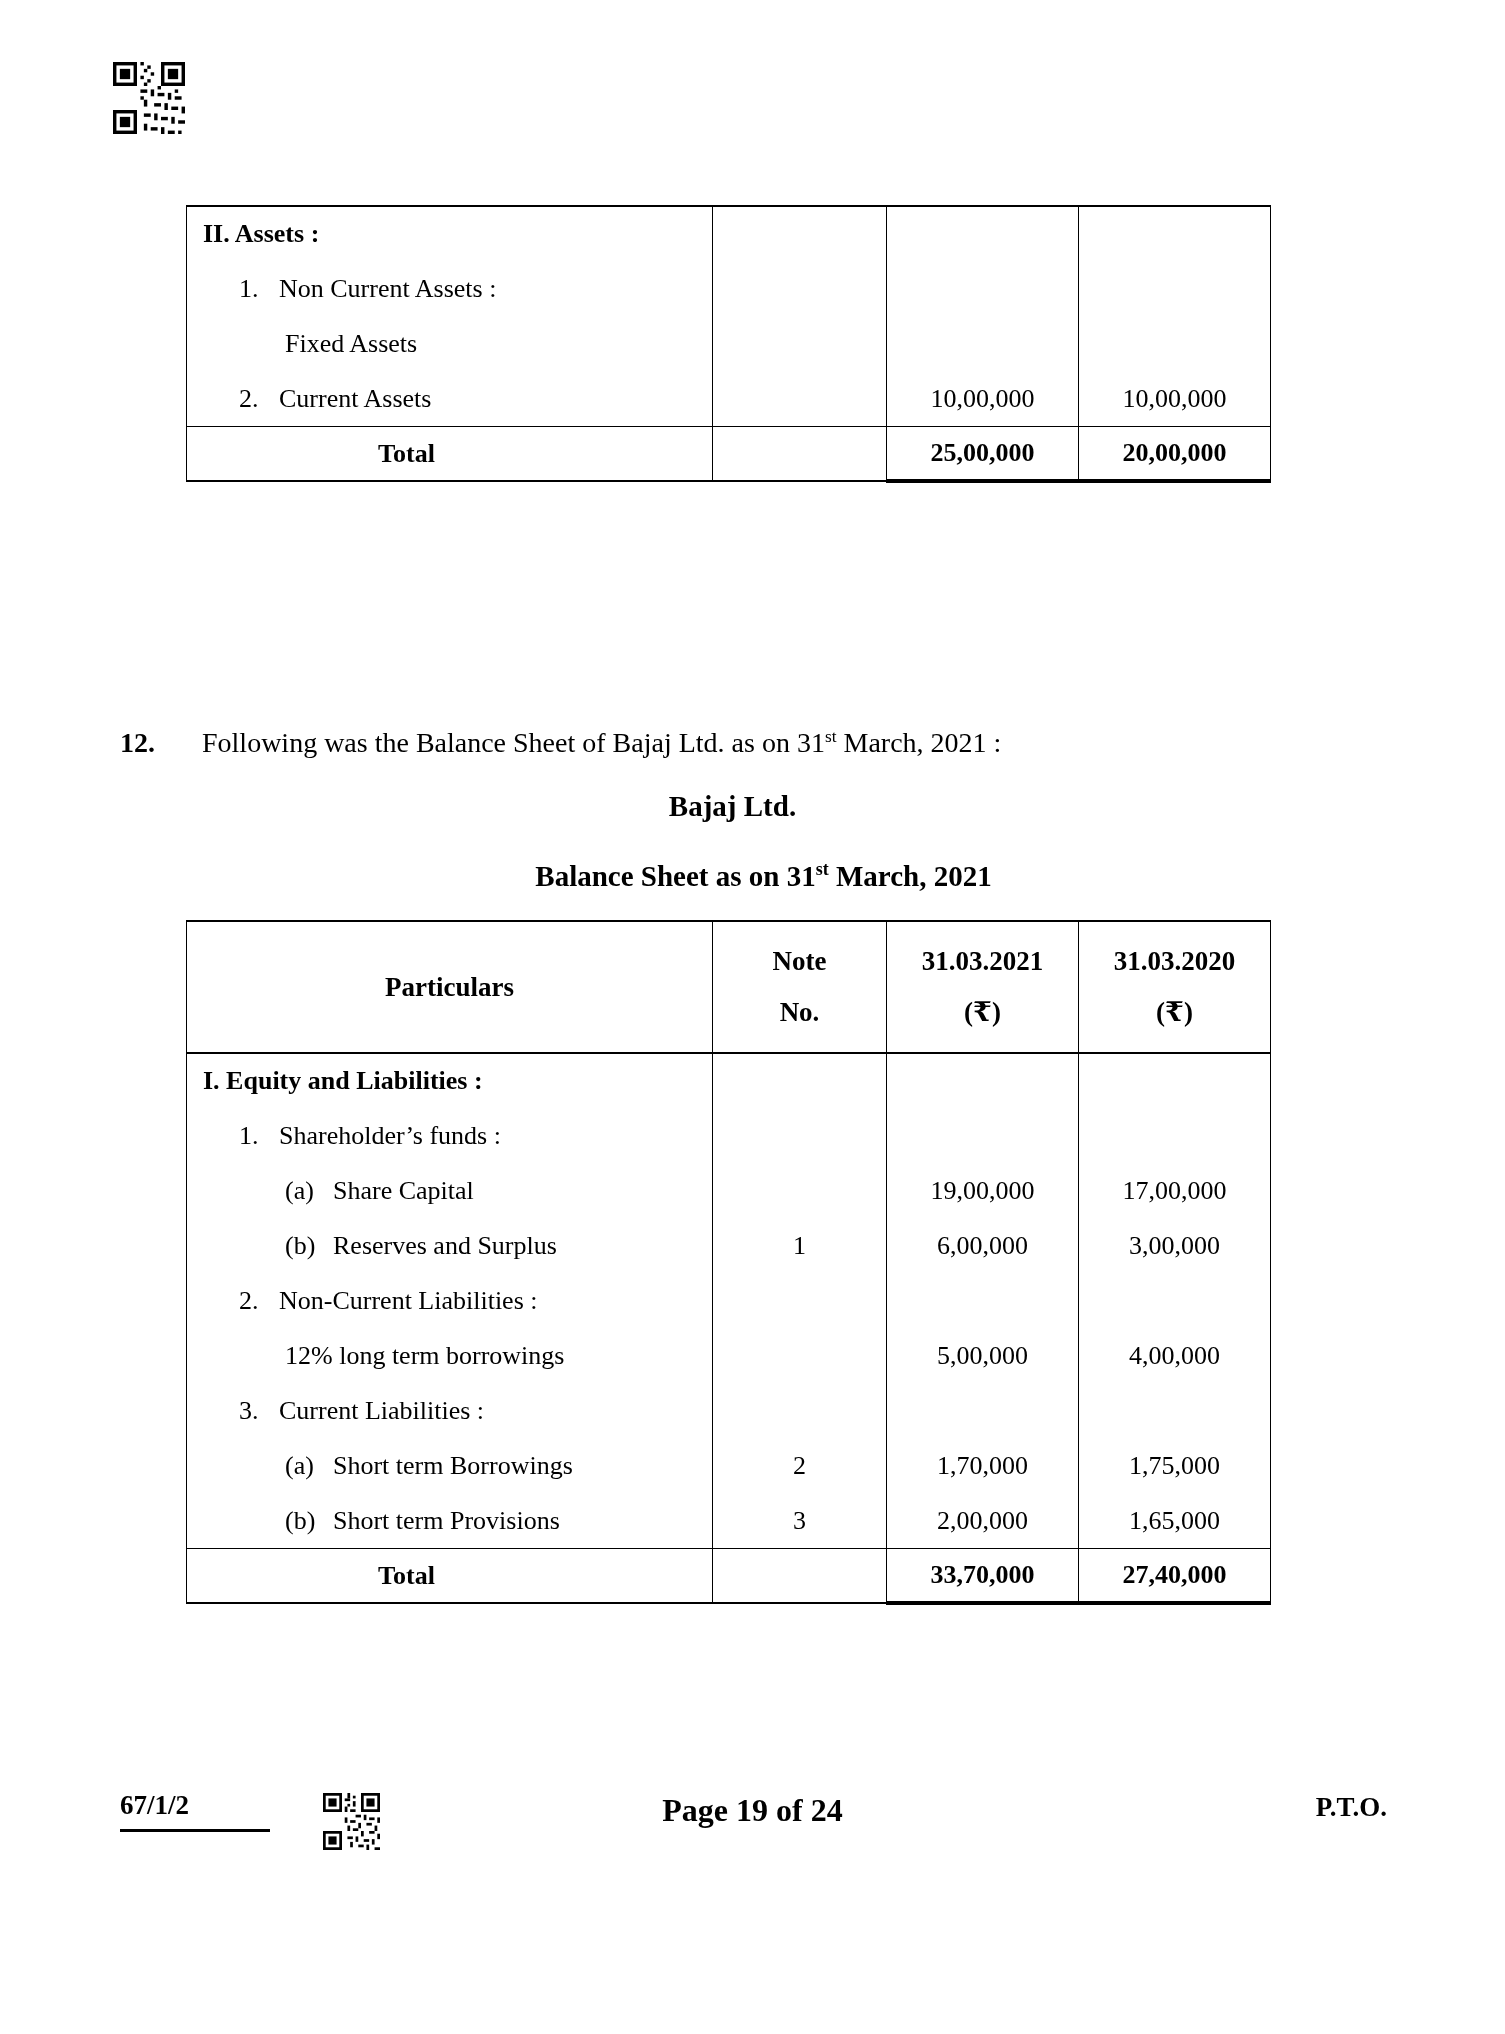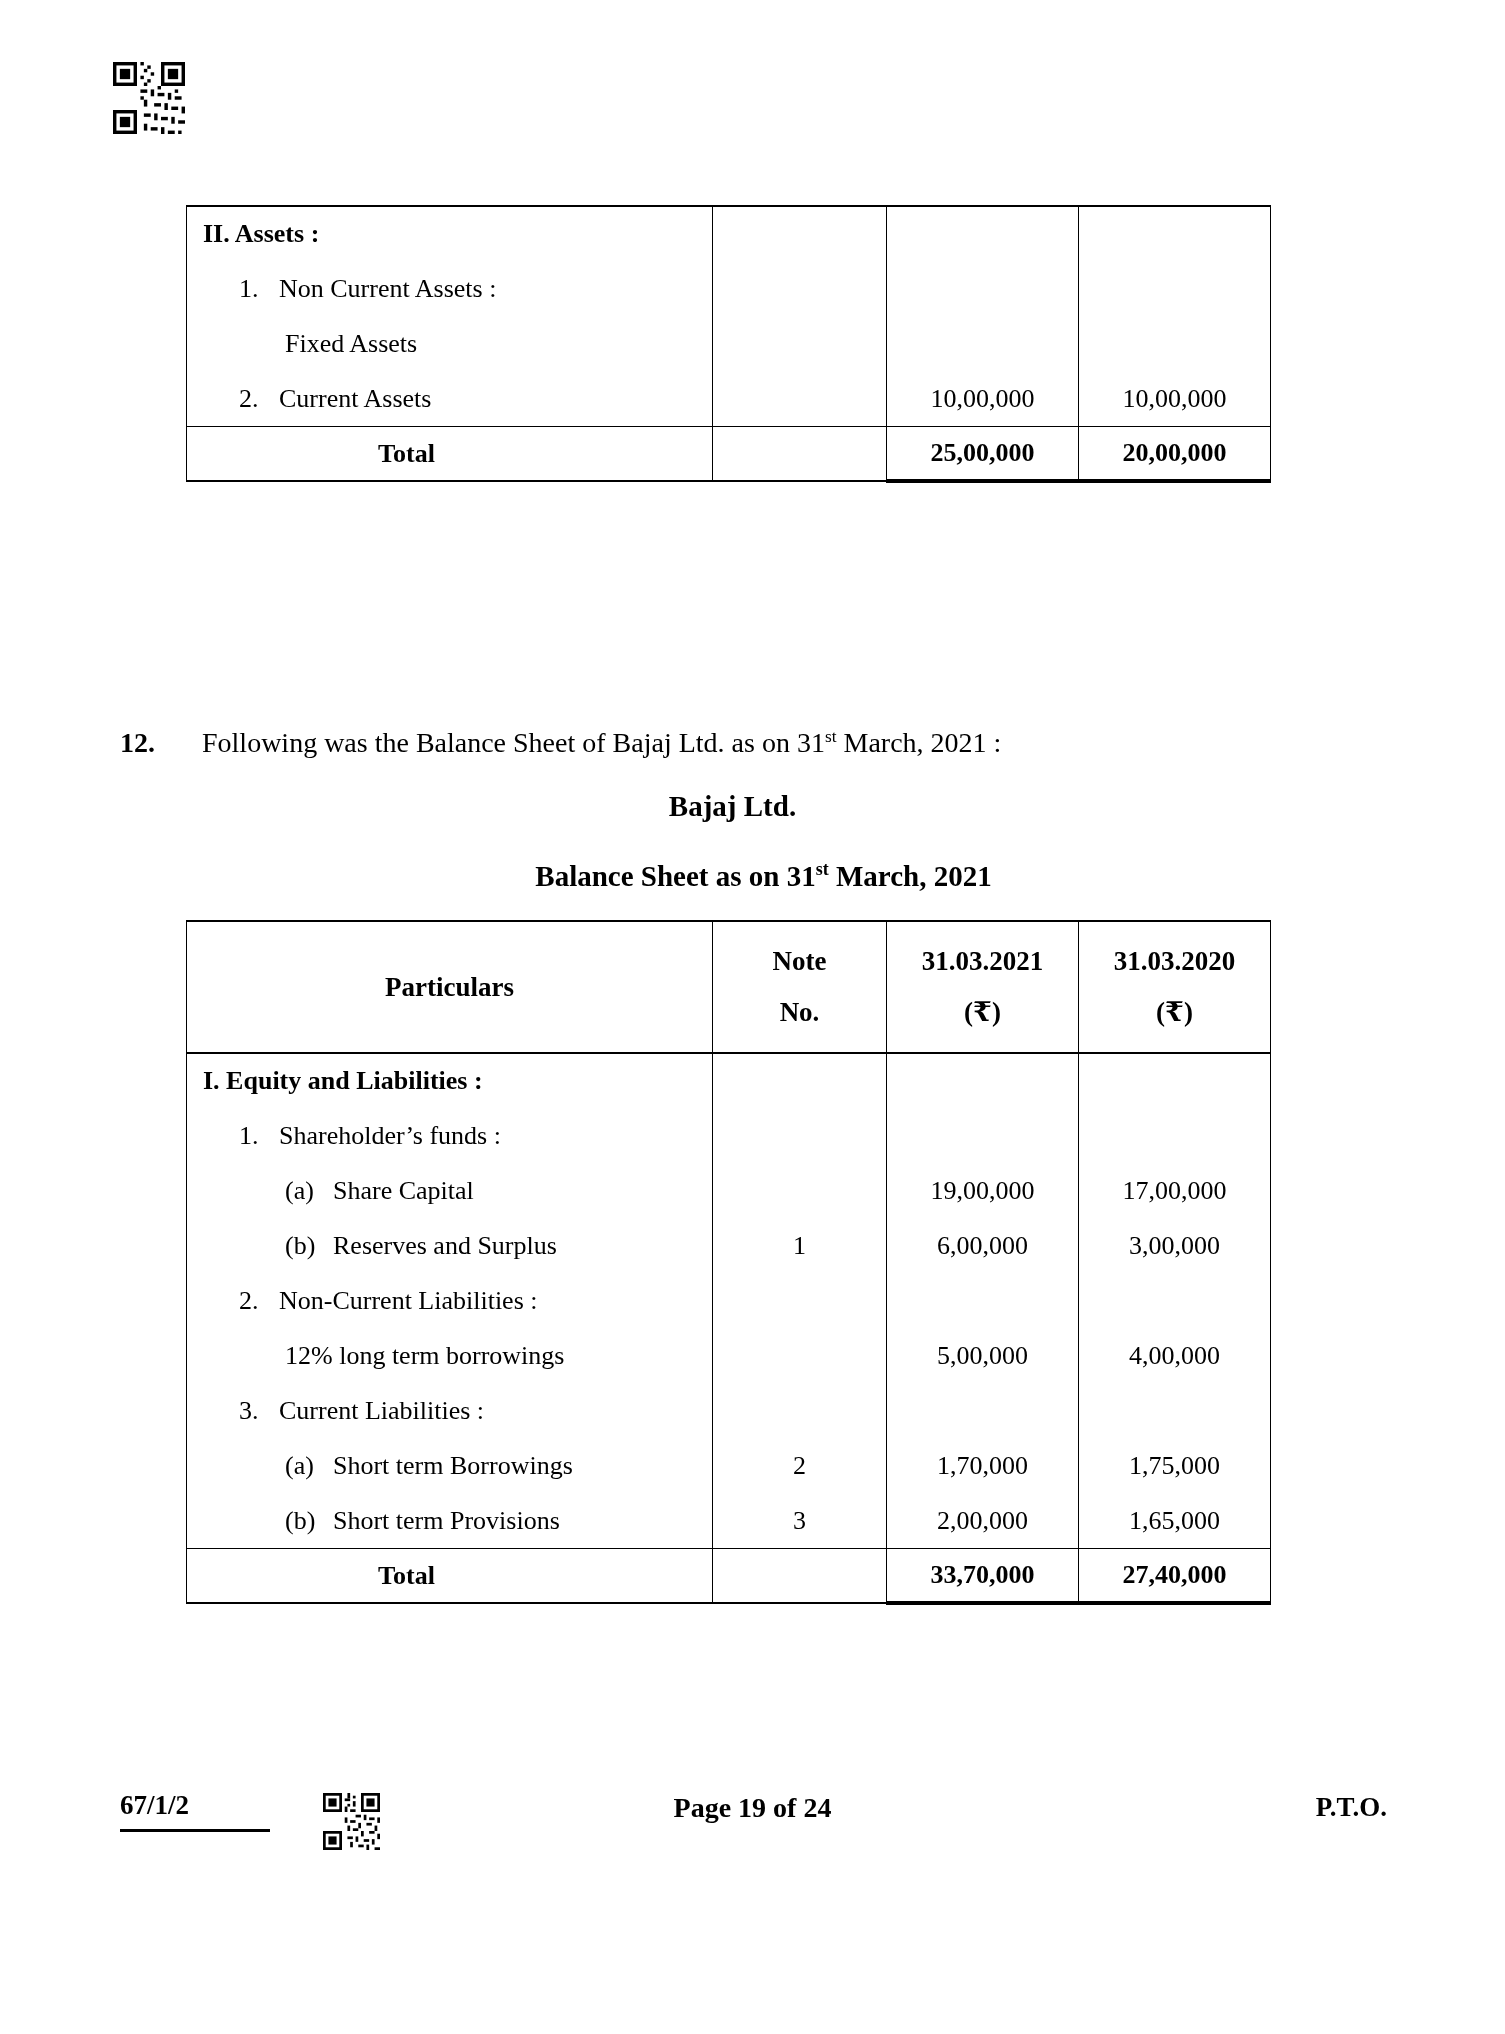--- a/index.html
+++ b/index.html
@@ -179,21 +179,21 @@
     width: 150px;
     border-bottom: 3px solid #000;
     margin-top: 8px;
   }
   #footer-page {
     position: absolute;
     left: 0;
     top: 1792px;
     width: 1505px;
     text-align: center;
-    font-size: 28px;
+    font-size: 32px;
     font-weight: bold;
   }
   #footer-pto {
     position: absolute;
     right: 118px;
     top: 1792px;
     font-size: 27px;
     font-weight: bold;
   }
 </style>

